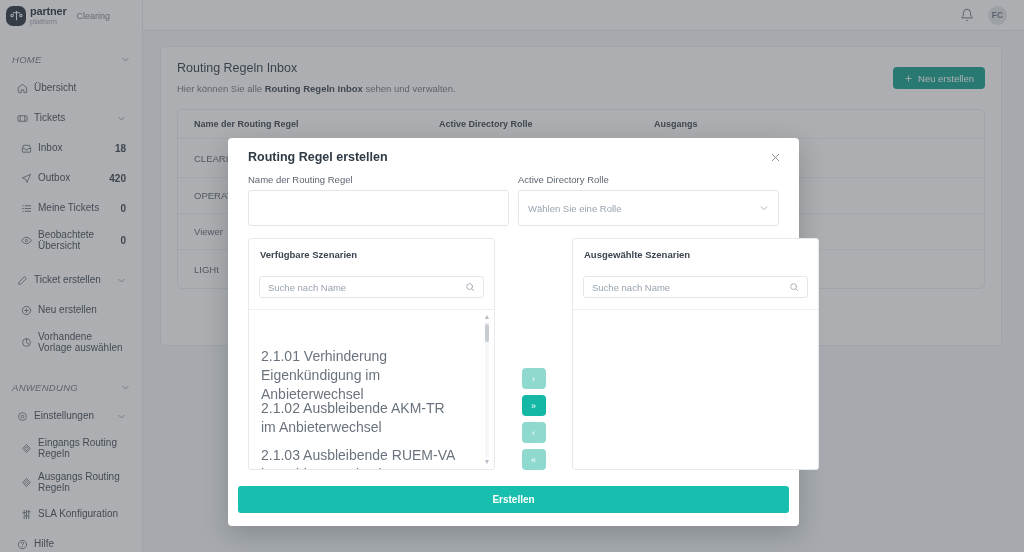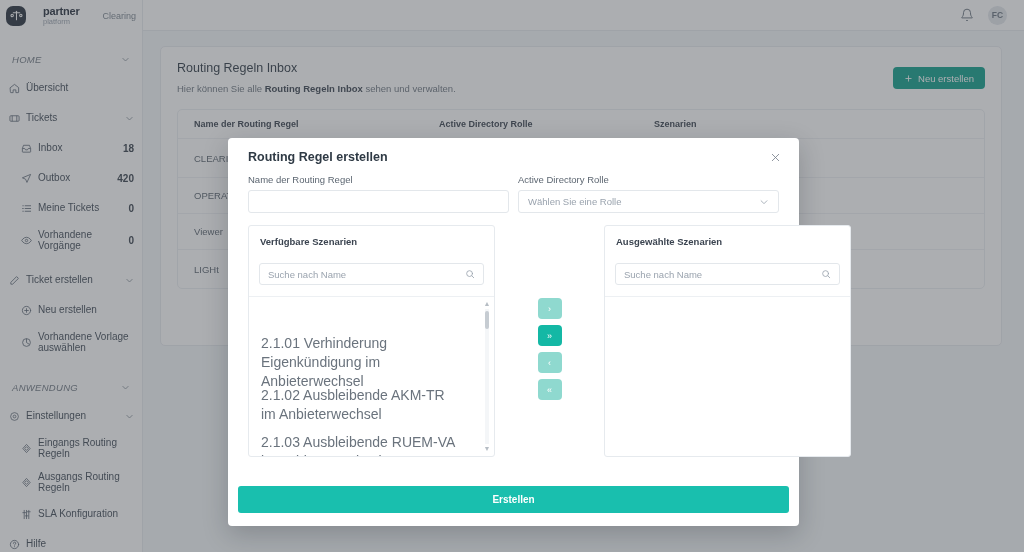--- a/index.html
+++ b/index.html
@@ -11,37 +11,37 @@
     color: #2f3a45;
   }
   #app { position: relative; width: 1024px; height: 552px; }
 
   
   #sidebar {
     position: absolute; left: 0; top: 0; width: 143px; height: 552px;
     background: #ffffff; border-right: 1px solid #e8ebef;
     font-size: 10px; overflow: hidden;
   }
-  .brand { display: flex; align-items: center; height: 31px; padding: 0 6px; gap: 17px; }
+  .brand { display: flex; align-items: center; height: 31px; padding: 0 6px; gap: 4px; }
   .brand-mark {
     width: 20px; height: 20px; border-radius: 7px; background: #27303d;
     display: flex; align-items: center; justify-content: center; flex: 0 0 auto;
   }
   .brand-text { line-height: 1.0; }
   .brand-text .b1 { font-size: 11px; font-weight: bold; color: #27303d; letter-spacing: -0.2px; display:block; }
   .brand-text .b2 { font-size: 7.5px; color: #9aa3ae; display:block; margin-top: 1px; }
   .brand-tenant { font-size: 9px; color: #7d8791; margin-left: 6px; }
 
   .nav-section {
     display: flex; align-items: center; justify-content: space-between;
     padding: 0 12px; height: 28px; margin-top: 14px;
     font-size: 9.5px; color: #6f7882; letter-spacing: 0.3px; font-style: italic;
   }
   .nav-item {
-    display: flex; align-items: center; height: 30px; padding: 0 8px;
+    display: flex; align-items: center; height: 30px; padding: 0 16px;
     gap: 6px; color: #414b57; font-size: 10px; cursor: default;
   }
   .nav-item.lv2 { padding-left: 20px; }
   .nav-item .ico { width: 12px; height: 12px; flex: 0 0 12px; display:flex; align-items:center; justify-content:center; color:#5b6673; }
   .nav-item .lbl { flex: 1 1 auto; line-height: 1.15; }
   .nav-item .cnt { font-size: 10px; font-weight: bold; color: #39424d; }
   .nav-item .chev { color: #8c959f; font-size: 9px; }
   .nav-item.two-line { height: 34px; }
   svg { display: block; }
 
@@ -88,26 +88,26 @@
     padding: 0 10px;
   }
   .m-head { display: flex; align-items: center; justify-content: space-between; padding: 12px 0 0 10px; }
   .m-title { font-size: 12.5px; font-weight: bold; color: #2f3a45; }
   .m-close { color: #77808a; font-size: 13px; padding: 0 8px; background:none; border:none; font-family: inherit; }
 
   .m-fields { display: flex; gap: 9px; padding: 10px 10px 0 10px; }
   .fld { flex: 1 1 0; }
   .fld-label { font-size: 9.5px; color: #5c6671; margin-bottom: 5px; }
   .fld-input {
-    height: 23px; border: 1px solid #e3e7eb; border-radius: 3px; background: #fff;
+    height: 36px; border: 1px solid #e3e7eb; border-radius: 3px; background: #fff;
     font-size: 9.5px; color: #9aa3ae; display: flex; align-items: center;
     padding: 0 9px; justify-content: space-between;
   }
 
-  .panels { display: flex; gap: 16px; padding: 12px 10px 0 10px; align-items: flex-start; }
+  .panels { display: flex; gap: 0; padding: 12px 10px 0 10px; align-items: flex-end; }
   .panel {
     width: 247px; flex: 0 0 247px; border: 1px solid #e6eaee; border-radius: 3px; background: #fff;
     height: 232px; display: flex; flex-direction: column; overflow: hidden;
   }
   .panel-title { font-size: 9.5px; font-weight: bold; color: #3b4450; padding: 10px 11px; }
   .panel-search-wrap { padding: 6px 10px 11px 10px; border-bottom: 1px solid #edf0f3; }
   .panel-search {
     height: 22px; border: 1px solid #e3e7eb; border-radius: 3px;
     display: flex; align-items: center; justify-content: space-between; padding: 0 8px;
     font-size: 9.5px; color: #9aa3ae;
@@ -222,21 +222,21 @@
       <span class="cnt">0</span>
     </div>
 
     <div class="nav-item lv2 two-line">
       <span class="ico">
         <svg width="11" height="11" viewBox="0 0 24 24" fill="none" stroke="currentColor" stroke-width="1.8">
             <path d="M1.5 12S5.5 5 12 5s10.5 7 10.5 7-4 7-10.5 7S1.5 12 1.5 12z"></path>
             <circle cx="12" cy="12" r="2.6"></circle>
           </svg>
       </span>
-      <span class="lbl">Vorhandene Vorgänge</span>
+      <span class="lbl">Beobachtete Übersicht</span>
       <span class="cnt">0</span>
     </div>
 
     <div class="nav-item" style="margin-top:8px">
       <span class="ico">
         <svg width="11" height="11" viewBox="0 0 24 24" fill="none" stroke="currentColor" stroke-width="1.8" stroke-linejoin="round">
             <path d="M16.5 3.5l4 4L8 20H4v-4z"></path>
           </svg>
       </span>
       <span class="lbl">Ticket erstellen</span>
@@ -355,21 +355,21 @@
               <path d="M12 5v14M5 12h14"></path>
             </svg>
         </span>
         <span>Neu erstellen</span>
       </button>
 
       <div class="table-wrap">
         <div class="t-head">
           <div class="c1">Name der Routing Regel</div>
           <div class="c2">Active Directory Rolle</div>
-          <div class="c3">Szenarien</div>
+          <div class="c3">Ausgangs</div>
         </div>
 
         <div class="t-row">
           <div class="c1">CLEARING</div>
           <div class="c2"></div>
           <div class="c3">
             <span class="tag">1.07</span>
             <span class="tag">1.08</span>
             <span class="more">+ 105 more</span>
           </div>

